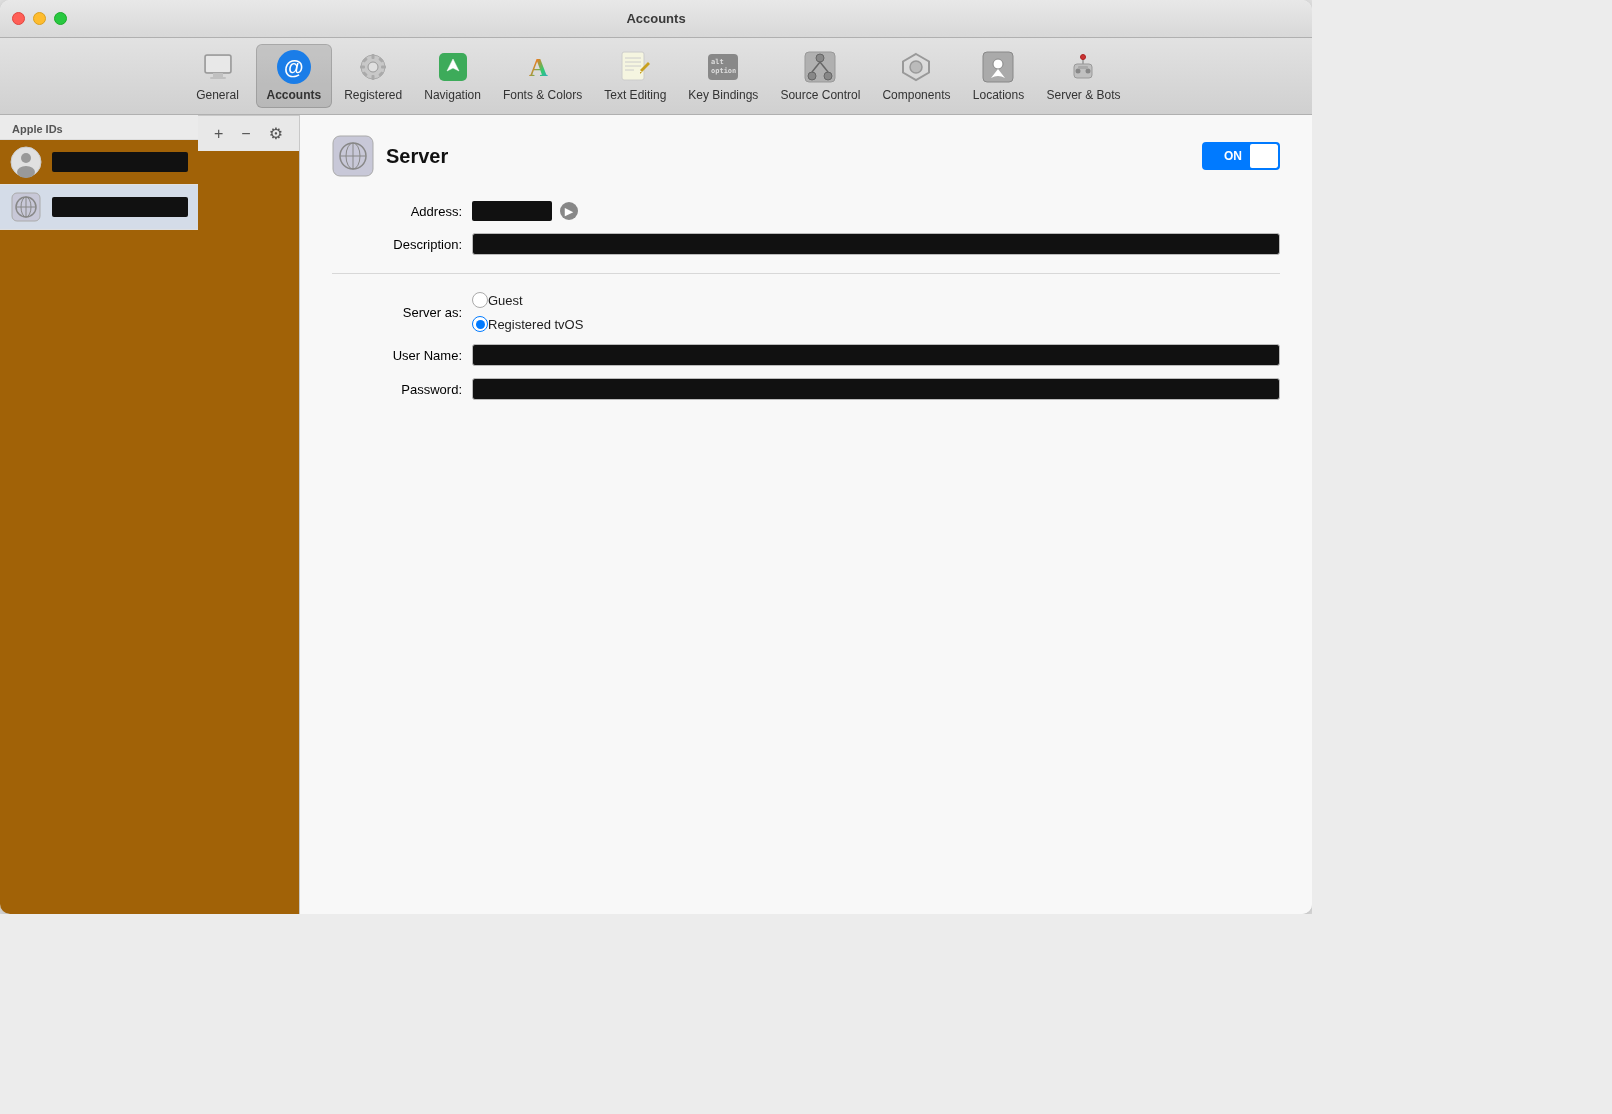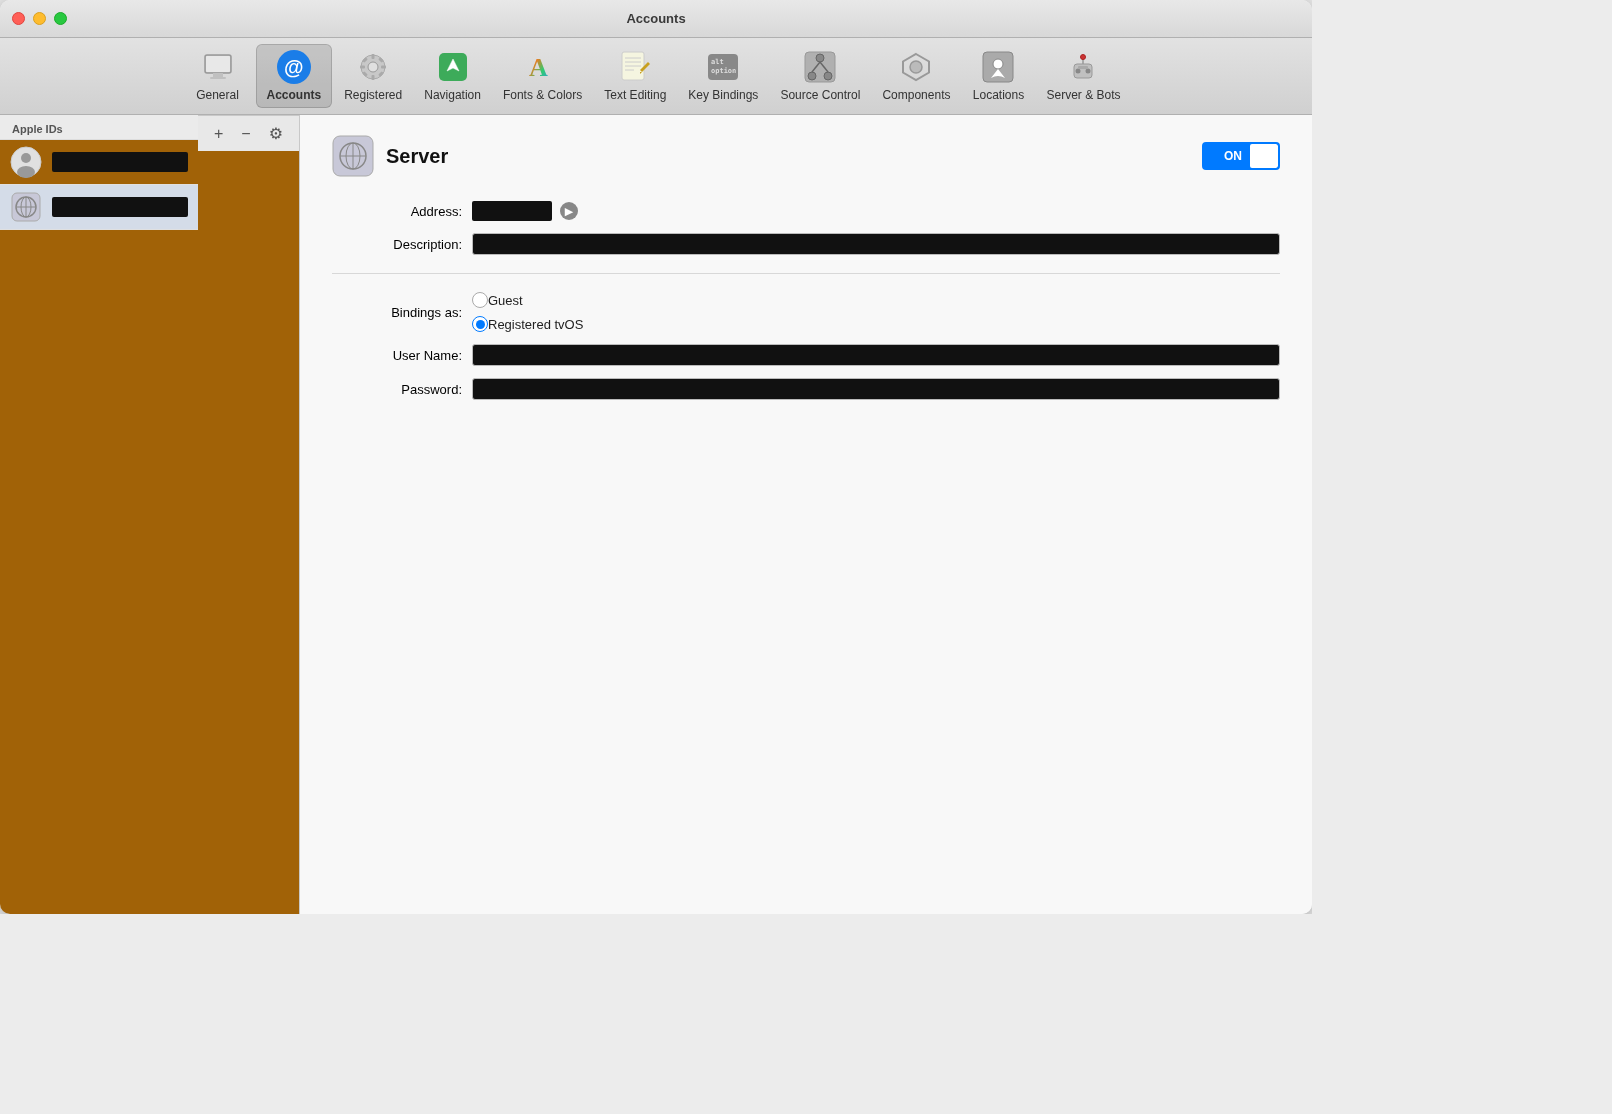--- a/index.html
+++ b/index.html
@@ -567,21 +567,21 @@
           <div class="go-arrow">▶</div>
         </div>
 
         <div class="form-label">Description:</div>
         <div class="form-value">
           <div class="text-field-redacted" style="border: 1px solid #bbb; border-radius: 3px;"></div>
         </div>
 
         <div class="divider"></div>
 
-        <div class="form-label">Bindings as:</div>
+        <div class="form-label">Server as:</div>
         <div class="form-value">
           <div class="radio-group">
             <div class="radio-row">
               <div class="radio-btn"></div>
               <span class="radio-label">Guest</span>
             </div>
             <div class="radio-row">
               <div class="radio-btn checked"></div>
               <span class="radio-label">Registered tvOS</span>
             </div>

